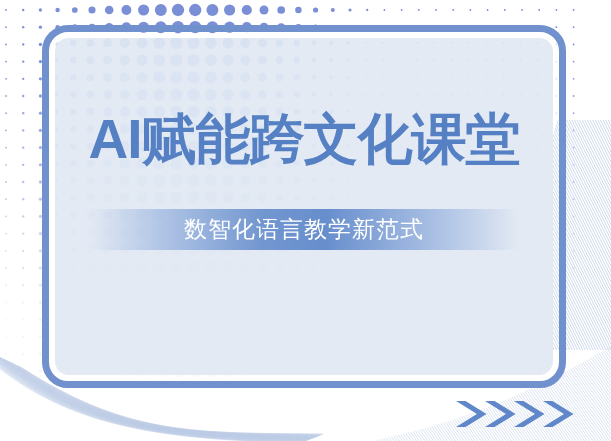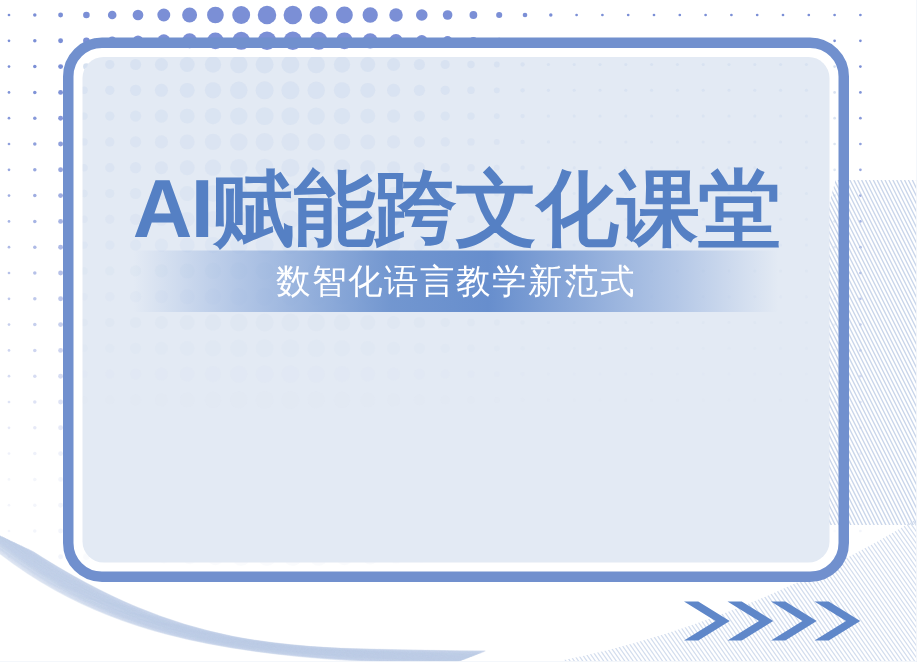--- a/index.html
+++ b/index.html
@@ -95,20 +95,21 @@
     letter-spacing:-1px;
     white-space:nowrap;
     text-align:center;
     pointer-events:auto;
   }
   .headline.line1{ margin-top:73px; }
   .headline.line2{ margin-top:9px; }
 
   .subtitle-band{
     position:relative;
+    margin-top:42px;
     width:430px;height:41px;
     display:flex;align-items:center;justify-content:center;
     pointer-events:auto;
   }
   .subtitle-band::before{
     content:"";
     position:absolute;inset:0;
     background:linear-gradient(to right,
         rgba(155,180,222,0) 0%,
         rgba(140,170,219,.55) 16%,

